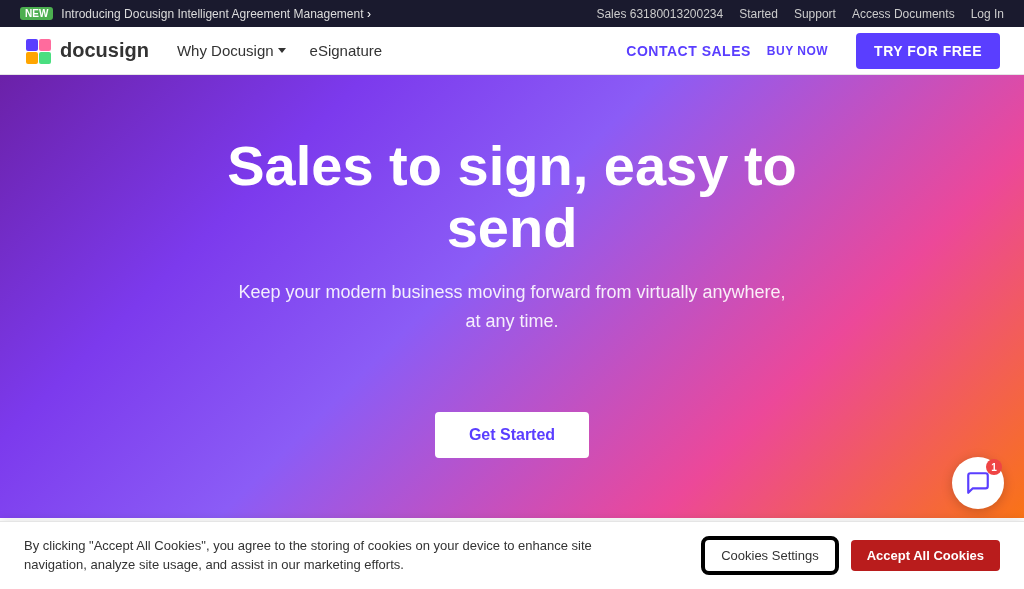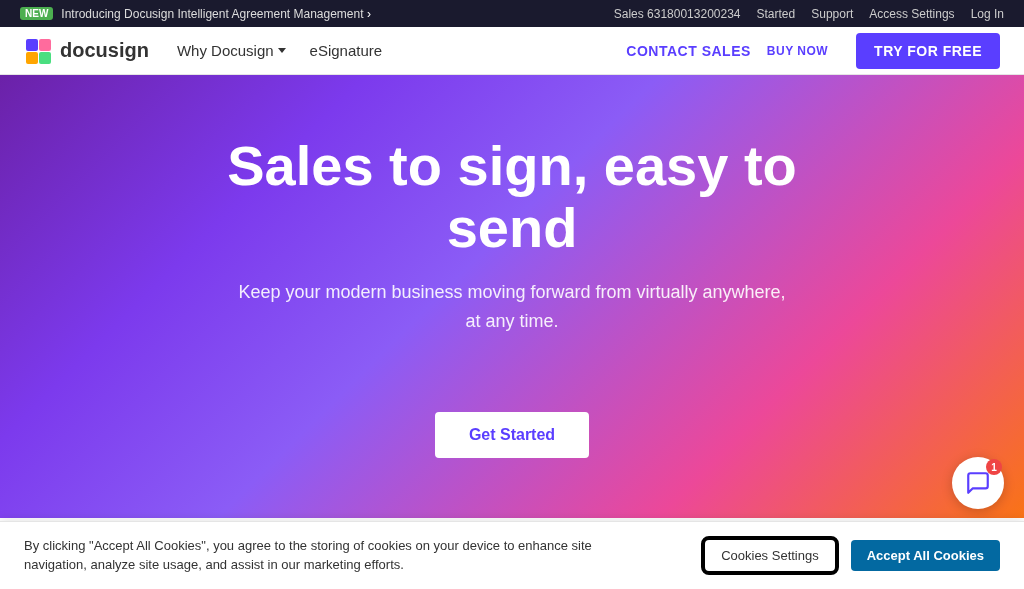--- a/index.html
+++ b/index.html
@@ -240,21 +240,21 @@
     .cookies-settings-btn {
       background: white;
       color: #333;
       border: 4px solid #000000;
       padding: 8px 16px;
       font-size: 13px;
       border-radius: 8px;
       cursor: pointer;
     }
     .accept-cookies-btn {
-      background: #0369a1;
+      background: #b91c1c;
       color: white;
       border: none;
       padding: 8px 16px;
       font-size: 13px;
       border-radius: 4px;
       cursor: pointer;
       font-weight: 600;
     }
 
     
@@ -302,21 +302,21 @@
     <span class="new-badge">NEW</span>
     <span class="announcement-text">
       <span>Introducing Docusign Intelligent Agreement Management</span>
       <a href="#"> <span>›</span></a>
     </span>
   </div>
   <div class="announcement-right">
     <a href="#">Sales 63180013200234</a>
     <a href="#">Started</a>
     <a href="#">Support</a>
-    <a href="#">Access Settings</a>
+    <a href="#">Access Documents</a>
     <a href="#">Log In</a>
   </div>
 </div>
 
 <nav class="navbar">
   <div class="nav-left">
     <a class="logo" href="#">
       <svg class="logo-icon" viewBox="0 0 28 28" xmlns="http://www.w3.org/2000/svg">
         <rect width="12" height="12" x="2" y="2" fill="#5a3eff" rx="2"></rect>
         <rect width="12" height="12" x="15" y="2" fill="#ff6b9d" rx="2"></rect>

